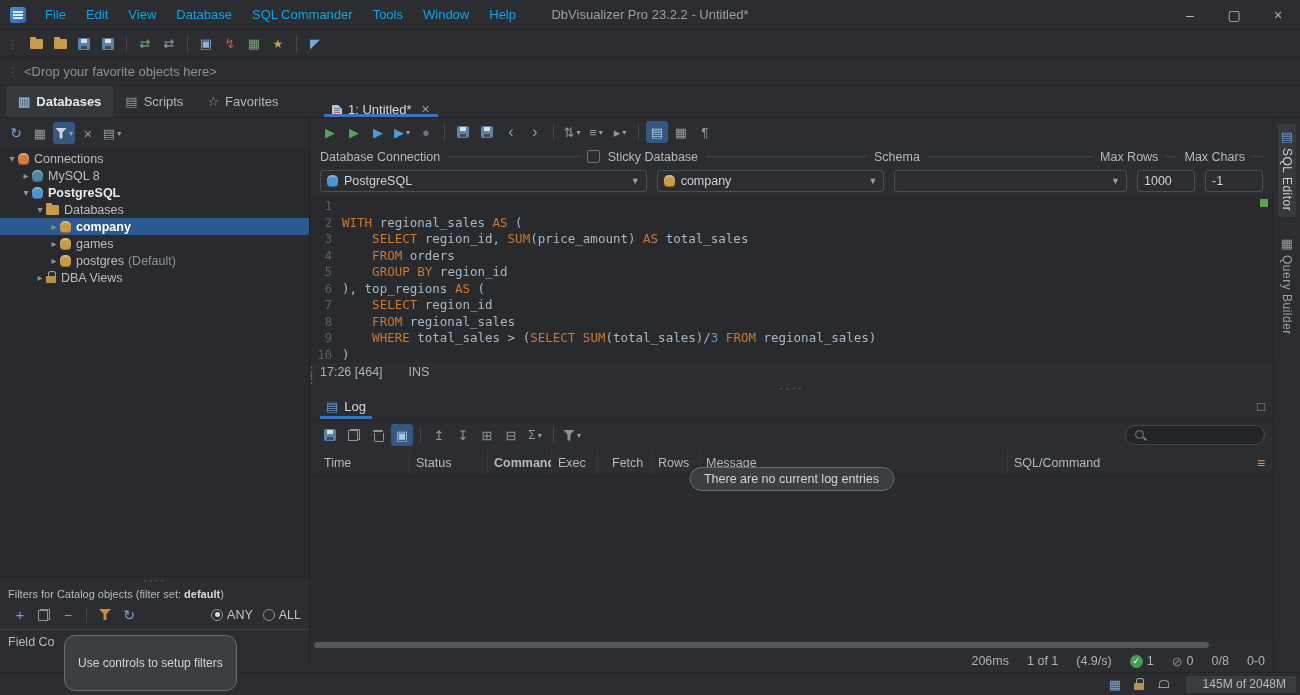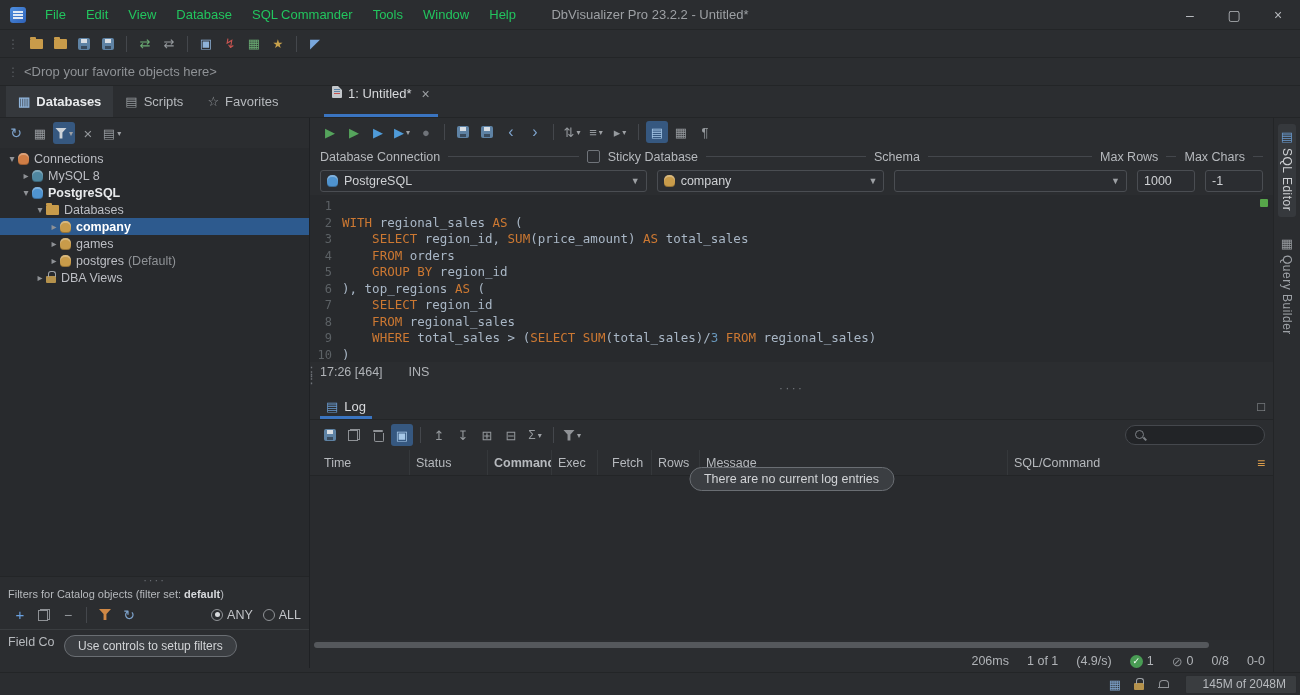--- a/index.html
+++ b/index.html
@@ -4,21 +4,21 @@
 <style>
 *{box-sizing:border-box;margin:0;padding:0}
 html,body{background:#1a1a1a}
 .app{position:relative;width:1300px;height:695px;background:#2b2d30;font-family:"Liberation Sans",sans-serif;font-size:13px;color:#bcbec4;overflow:hidden;user-select:none}
 
 
 .titlebar{position:absolute;left:0;top:0;width:1300px;height:30px;display:flex;align-items:center;border-bottom:1px solid #232527;z-index:6}
 .appicon{width:16px;height:16px;border-radius:3px;background:linear-gradient(135deg,#4e8fe0,#2f62b8);margin:0 10px;position:relative;flex:none}
 .appicon::after{content:"";position:absolute;left:3px;top:4px;width:10px;height:2px;background:#dfe9f5;box-shadow:0 3px 0 #dfe9f5,0 6px 0 #dfe9f5}
 .menubar{display:flex;gap:2px;z-index:2}
-.menu-item{padding:4px 9px;color:#22c55e;border-radius:4px;white-space:nowrap}
+.menu-item{padding:4px 9px;color:#0ea5e9;border-radius:4px;white-space:nowrap}
 .wtitle{position:absolute;left:0;right:0;text-align:center;color:#9da0a4;pointer-events:none}
 .wincontrols{margin-left:auto;display:flex;z-index:2}
 .winctl{width:44px;height:30px;display:flex;align-items:center;justify-content:center;color:#b6b9bd;font-size:14px}
 
 
 .trow2{position:absolute;left:0;top:30px;width:1300px;height:28px;display:flex;align-items:center;border-bottom:1px solid #232527;padding-left:2px}
 .trow3{position:absolute;left:0;top:58px;width:1300px;height:28px;display:flex;align-items:center;border-bottom:1px solid #232527;padding-left:2px;color:#8f9296}
 .handle{color:#5a5e63;font-size:12px;margin:0 5px;flex:none}
 .tbar{display:flex;align-items:center}
 .tbi{display:inline-flex;align-items:center;justify-content:center;min-width:22px;height:22px;border-radius:3px;margin:0 1px;position:relative}
@@ -26,21 +26,21 @@
 .tb-sep{width:1px;height:16px;background:#44474c;margin:0 6px}
 .caret{font-size:8px;color:#9da0a4;margin-left:2px}
 .gicon{font-size:13px;line-height:1;display:inline-block}
 
 
 .tabrow{position:absolute;left:0;top:86px;width:1300px;height:32px;border-bottom:1px solid #232527;display:flex;align-items:stretch}
 .left-tabs{width:310px;display:flex;align-items:stretch;padding-left:6px;flex:none}
 .ptab{display:flex;align-items:center;gap:6px;padding:0 12px;color:#b6b9bd}
 .ptab.active{background:#35383c;color:#e8eaec;font-weight:bold}
 .edit-tabs{display:flex;padding-left:12px}
-.etab{display:flex;align-items:flex-start;gap:6px;padding:0 10px;position:relative;color:#d7d9dc}
+.etab{display:flex;align-items:flex-end;gap:6px;padding:0 10px;position:relative;color:#d7d9dc}
 .etab::after{content:"";position:absolute;left:2px;right:2px;bottom:0;height:3px;background:#3a74c0}
 .tab-close{color:#9da0a4;font-size:14px;margin-left:4px}
 
 
 .left-panel{position:absolute;left:0;top:118px;width:310px;height:550px;border-right:1px solid #1f2124;display:flex;flex-direction:column;background:#2b2d30}
 .tree-toolbar{height:30px;display:flex;align-items:center;padding:0 4px;flex:none}
 .tree{flex:1;overflow:hidden;padding-top:2px;background:#282a2d}
 .trw{display:flex;align-items:center;height:17px;font-size:12.5px;color:#bcbec4;white-space:nowrap}
 .trw.sel{background:#2d5a8e}
 .chev{width:12px;color:#8f9296;font-size:10px;text-align:center;flex:none}
@@ -53,21 +53,21 @@
 .filters{height:92px;position:relative;flex:none;background:#2b2d30;border-top:1px solid #232527}
 .fdots{text-align:center;color:#6f7control;color:#6f7378;font-size:11px;letter-spacing:2px;height:9px;line-height:7px}
 .ftitle{padding:2px 8px 0;font-size:11px;color:#b6b9bd;white-space:nowrap}
 .ftitle b{color:#d7d9dc}
 .ftools{display:flex;align-items:center;padding:3px 8px 0;height:26px}
 .radios{margin-left:auto;display:flex;align-items:center;gap:10px;font-size:12.5px;color:#c2c4c8}
 .radio{width:12px;height:12px;border:1px solid #8f9296;border-radius:50%;position:relative;display:inline-block;flex:none}
 .radio.sel::after{content:"";position:absolute;left:2.5px;top:2.5px;width:5px;height:5px;border-radius:50%;background:#d7d9dc}
 .rwrap{display:flex;align-items:center;gap:4px}
 .fieldrow{border-top:1px solid #3a3d40;margin-top:3px;padding:5px 8px;font-size:12.5px;color:#b6b9bd}
-.tooltip{position:absolute;left:64px;top:58px;padding:3px 13px;background:#3b3e42;border:1px solid #6a6e73;border-radius:11px;font-size:12px;color:#d2d4d7;white-space:nowrap;z-index:8}
+.tooltip{position:absolute;left:64px;top:58px;padding:20px 13px;background:#3b3e42;border:1px solid #6a6e73;border-radius:11px;font-size:12px;color:#d2d4d7;white-space:nowrap;z-index:8}
 
 
 .vhandle{position:absolute;left:305px;top:368px;color:#6f7378;font-size:13px;z-index:3;line-height:7px}
 
 
 .main{position:absolute;left:310px;top:118px;width:963px;height:554px;display:flex;flex-direction:column;background:#2b2d30}
 .sql-toolbar{height:28px;display:flex;align-items:center;padding-left:8px;flex:none}
 .conn-labels{height:21px;display:flex;align-items:center;padding:0 10px;font-size:12.5px;color:#b6b9bd;gap:8px;flex:none;white-space:nowrap}
 .lline{height:1px;background:#44474c}
 .checkbox{width:13px;height:13px;border:1px solid #70747a;border-radius:2px;background:#2b2d31;flex:none}

